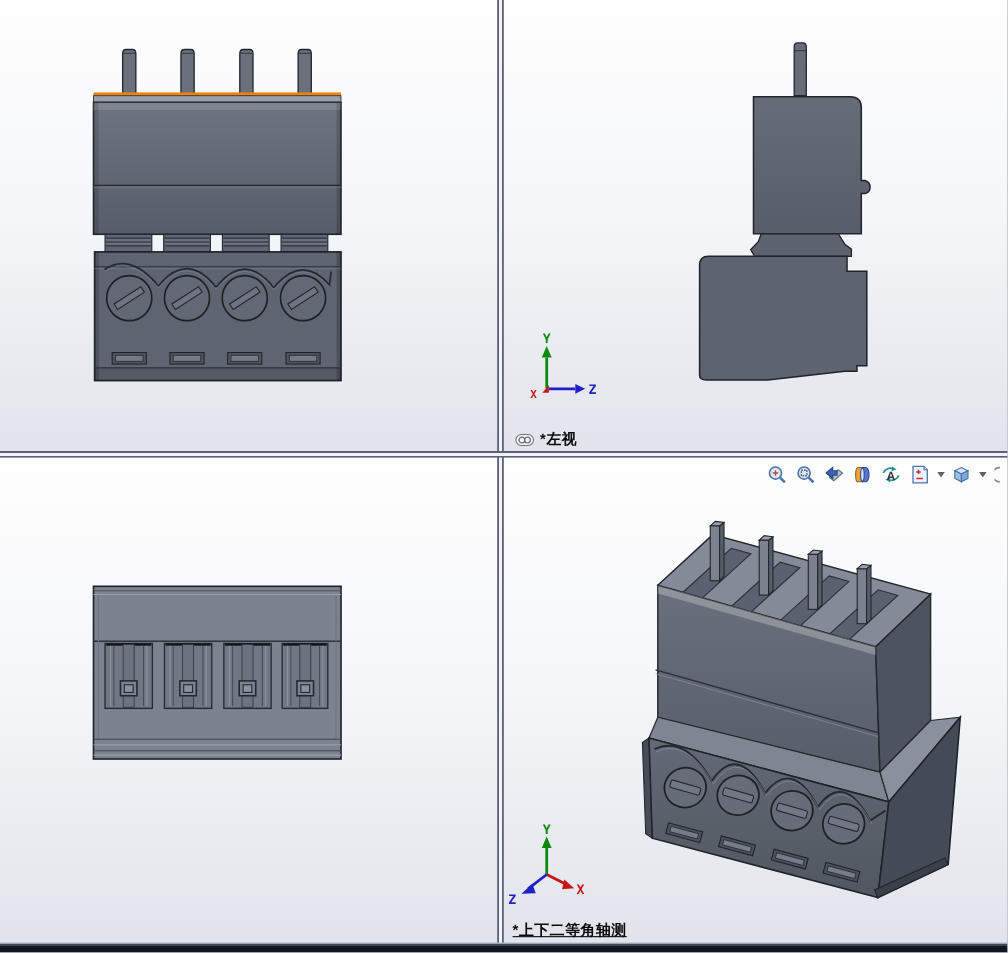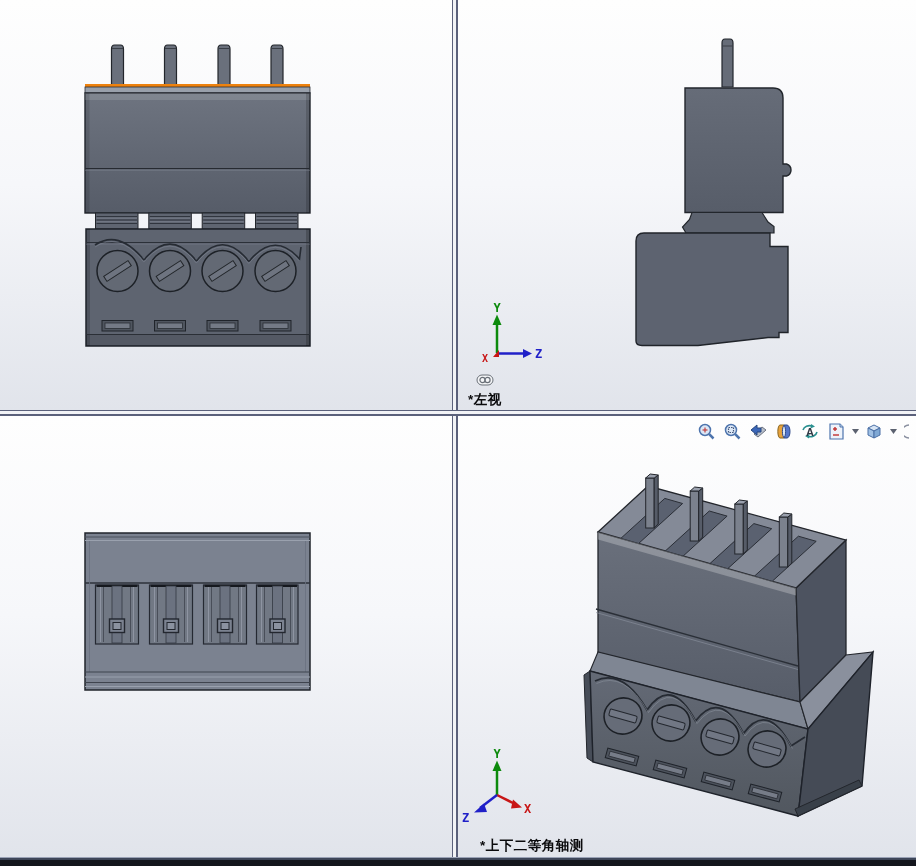--- a/index.html
+++ b/index.html
@@ -11,23 +11,23 @@
   .vp-tr{left:458px;top:0;width:458px;height:410px;}
   .vp-bl{left:0;top:416px;width:452px;height:441px;}
   .vp-br{left:458px;top:416px;width:458px;height:441px;}
   .vsplit{position:absolute;left:452px;top:0;width:6px;height:857px;
           background:linear-gradient(90deg,#5b617b 0 1.5px,#f2f3f6 1.5px 4.5px,#5b617b 4.5px 6px);}
   .hsplit{position:absolute;left:0;top:410px;width:916px;height:6px;
           background:linear-gradient(180deg,#5b617b 0 1.5px,#f2f3f6 1.5px 4.5px,#5b617b 4.5px 6px);}
   .bottom-edge{position:absolute;left:0;top:857px;width:916px;height:9px;
           background:linear-gradient(180deg,#9aa2b6 0 1px,#3e4659 1px 3px,#14161d 3px 100%);}
   .view-label{position:absolute;display:flex;align-items:center;gap:5px;
-          font-size:13.5px;font-weight:bold;color:#0a0a0c;letter-spacing:.5px;white-space:nowrap;flex-direction:column;}
+          font-size:13.5px;font-weight:bold;color:#0a0a0c;letter-spacing:.5px;white-space:nowrap;}
   .vp-tr .view-label{left:10px;bottom:1px;}
-  .vp-br .view-label{left:22px;bottom:2px;}
+  .vp-br .view-label{left:8px;bottom:2px;text-decoration:underline;}
   .hud{position:absolute;top:3px;right:-8px;display:flex;align-items:center;gap:2px;}
   .hud-btn{width:24px;height:24px;display:flex;align-items:center;justify-content:center;cursor:default;}
   .hud-caret{width:10px;height:24px;display:flex;align-items:center;justify-content:center;}
   svg{display:block;}
   .abs{position:absolute;left:0;top:0;}
 </style>
 </head>
 <body>
 
 <div class="window">

